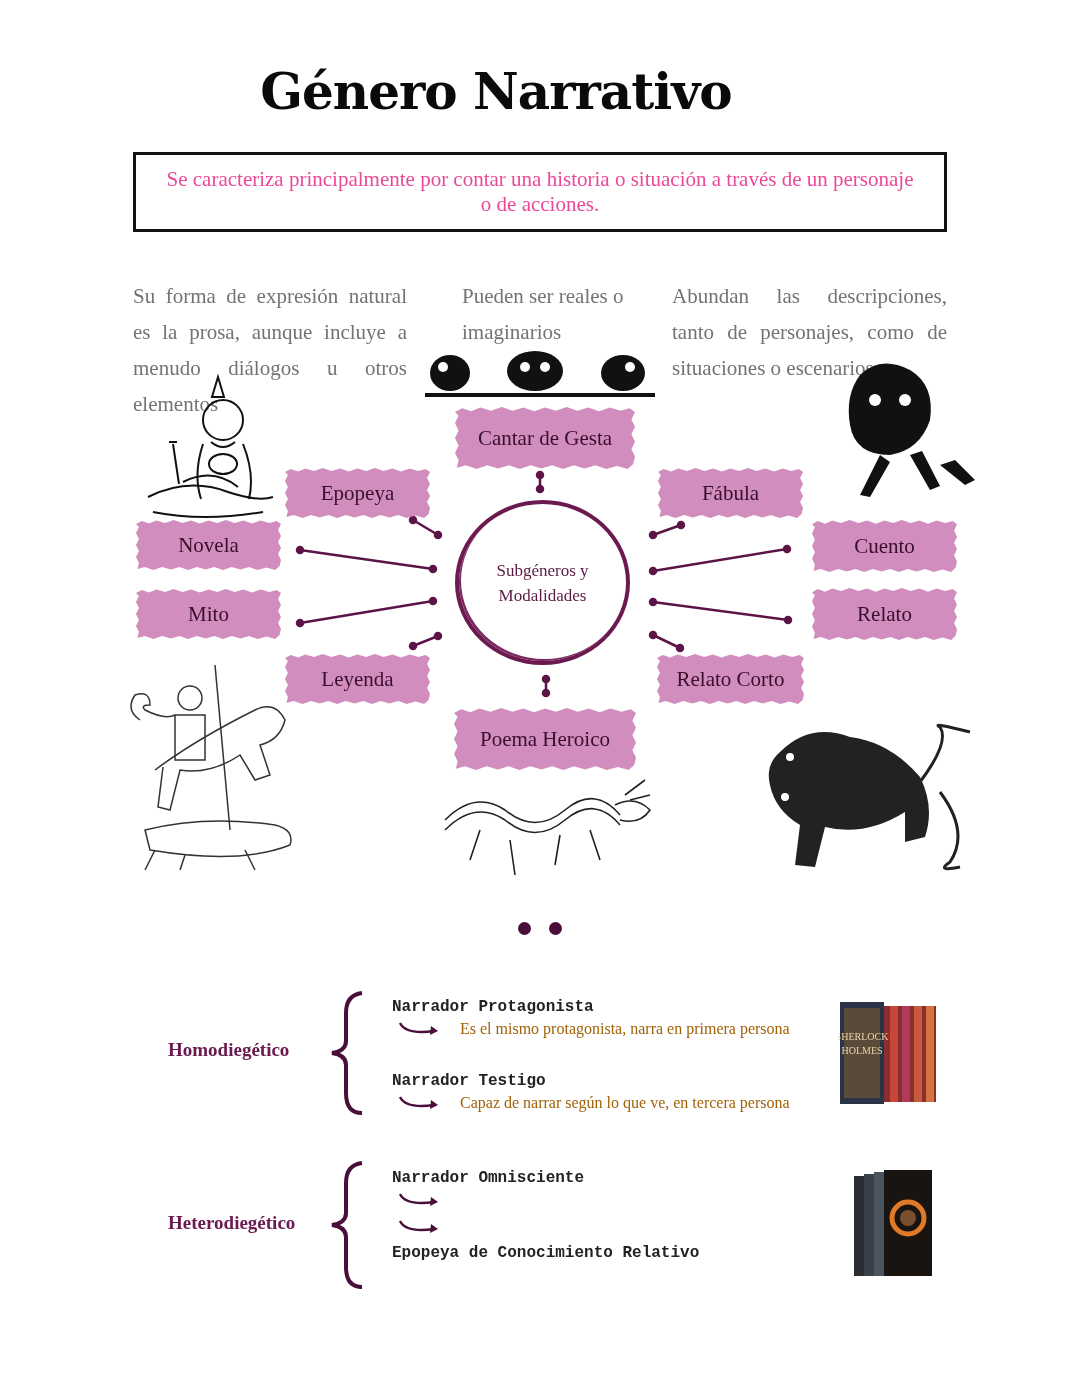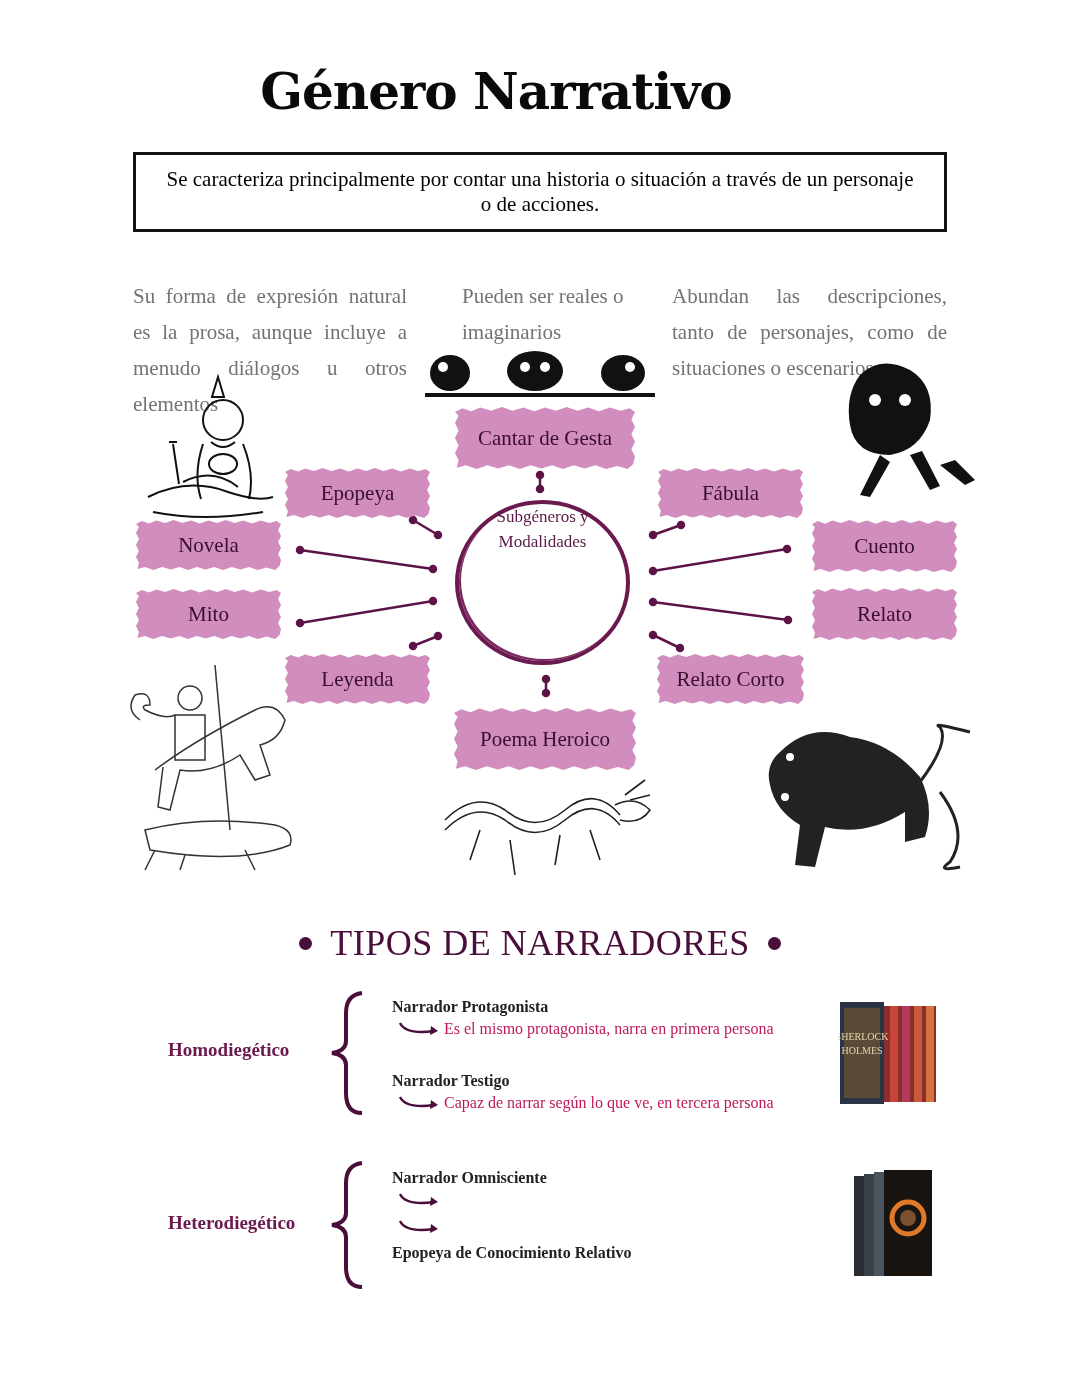--- a/index.html
+++ b/index.html
@@ -10,51 +10,51 @@
     .abs { position: absolute; }
     .title {
       left: 0; top: 62px; width: 992px; text-align: center;
       font-family: "DejaVu Serif", serif; font-weight: bold; font-size: 50px;
       letter-spacing: -1px; color: #0a0a0a;
     }
     .def-box {
       left: 133px; top: 152px; width: 814px; height: 80px;
       border: 3px solid #111; display: flex; align-items: center; justify-content: center;
       text-align: center; padding: 6px 30px;
-      font-family: "Liberation Serif", serif; font-size: 21px; line-height: 25px; color: #000000;
+      font-family: "Liberation Serif", serif; font-size: 21px; line-height: 25px; color: #ec4899;
     }
     .col-text {
       font-family: "Liberation Serif", serif; font-size: 21px; line-height: 36px; color: #737373;
       text-align: justify;
     }
     .pill {
       background: #d08dbd; color: #3a0f2c;
       font-family: "Liberation Serif", serif; font-size: 21px;
       display: flex; align-items: center; justify-content: center;
       clip-path: polygon(0% 8%, 4% 2%, 9% 7%, 14% 1%, 20% 6%, 26% 0%, 32% 6%, 38% 1%, 44% 7%, 50% 1%, 56% 6%, 62% 0%, 68% 6%, 74% 1%, 80% 7%, 86% 1%, 92% 6%, 97% 2%, 100% 8%, 98% 20%, 100% 32%, 98% 44%, 100% 56%, 98% 68%, 100% 80%, 99% 92%, 96% 100%, 90% 95%, 84% 100%, 78% 94%, 72% 99%, 66% 94%, 60% 100%, 54% 94%, 48% 99%, 42% 94%, 36% 100%, 30% 94%, 24% 99%, 18% 94%, 12% 100%, 6% 94%, 1% 98%, 2% 86%, 0% 74%, 2% 62%, 0% 50%, 2% 38%, 0% 26%, 2% 14%);
     }
     .center-circle {
       left: 455px; top: 500px; width: 175px; height: 165px; border-radius: 50%;
-      border: 4px solid #6b1a4f; display: flex; justify-content: center;
+      border: 4px solid #6b1a4f; display: flex; align-items: center; justify-content: center;
       text-align: center; font-family: "Liberation Serif", serif; font-size: 17px; line-height: 25px; color: #5a1a45;
       box-shadow: inset 2px -2px 0 #7a2a5e;
     }
     svg.lines { position: absolute; left: 0; top: 0; }
     .illus { border: none; }
     .section-title {
       left: 0; top: 922px; width: 1080px; text-align: center;
       font-family: "Liberation Serif", serif; font-size: 36px; color: #4a0e3a; letter-spacing: 0.5px;
       display: flex; align-items: center; justify-content: center; gap: 18px;
     }
     .dot { width: 13px; height: 13px; border-radius: 50%; background: #4a0e3a; display: inline-block; }
     .cat-label {
       font-family: "Liberation Serif", serif; font-weight: bold; font-size: 19px; color: #6b1a4f;
     }
-    .narr-title { font-family: Liberation Serif, serif; font-weight: bold; font-size: 16px; color: #222; }
-    .narr-desc { font-family: "Liberation Serif", serif; font-size: 16px; color: #be185d; display: flex; align-items: center; gap: 4px; }
+    .narr-title { font-family: Liberation Mono, monospace; font-weight: bold; font-size: 16px; color: #222; }
+    .narr-desc { font-family: "Liberation Serif", serif; font-size: 16px; color: #a16207; display: flex; align-items: center; gap: 20px; }
   </style>
 </head>
 <body>
 
 <div class="abs title">Género Narrativo</div>
 
 <div class="abs def-box">
   <span>Se caracteriza principalmente por contar una historia o situación a través de un personaje o de acciones.</span>
 </div>
 
@@ -202,21 +202,20 @@
 <div class="abs pill" style="left:454px; top:708px; width:182px; height:62px;">
     <span>Poema Heroico</span>
   </div>
 
 <div class="abs center-circle">
   <span style="width:120px;">Subgéneros y Modalidades</span>
 </div>
 
 <div class="abs section-title">
   <span class="dot"></span>
-  <span>TIPOS DE NARRADORES</span>
   <span class="dot"></span>
 </div>
 
 <div class="abs cat-label" style="left:168px; top:1039px;">Homodiegético</div>
 <svg class="abs" style="left:328px; top:990px;" width="40" height="126" viewBox="0 0 40 126">
   <path d="M34 3 q-16 2 -16 20 v28 q0 10 -14 12 q14 2 14 12 v28 q0 20 16 20" fill="none" stroke="#4a0e3a" stroke-width="4"></path>
 </svg>
 <div class="abs narr-title" style="left:392px; top:998px;">Narrador Protagonista</div>
 <div class="abs narr-desc" style="left:398px; top:1020px;">
   <svg width="42" height="16" viewBox="0 0 42 16">

